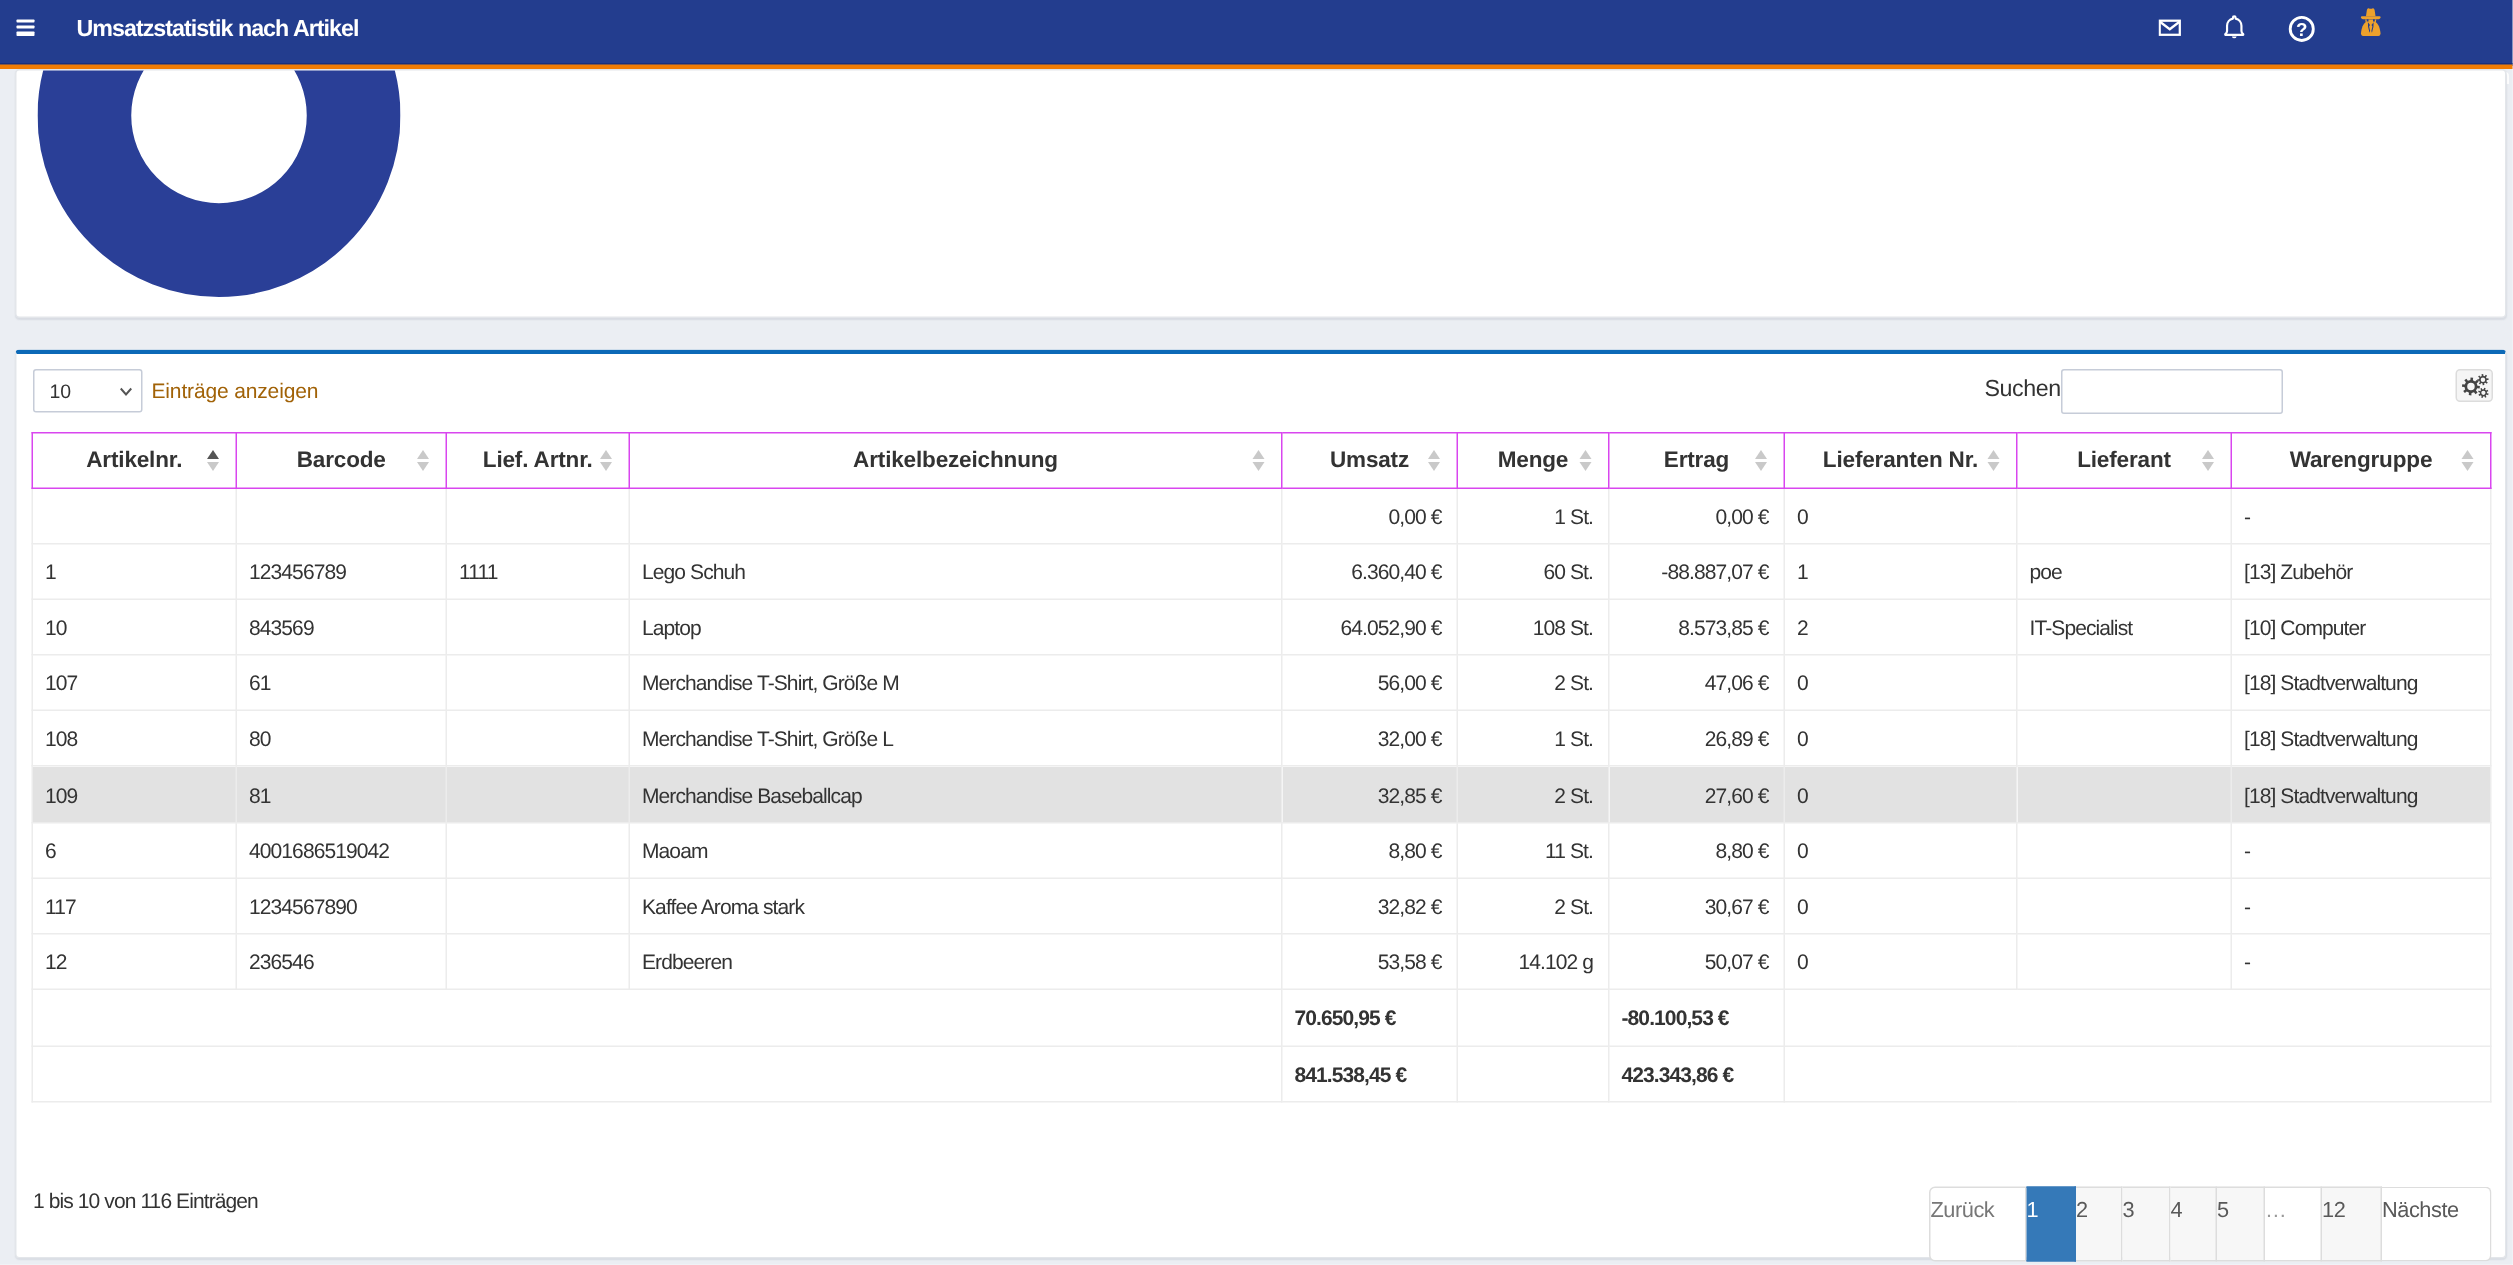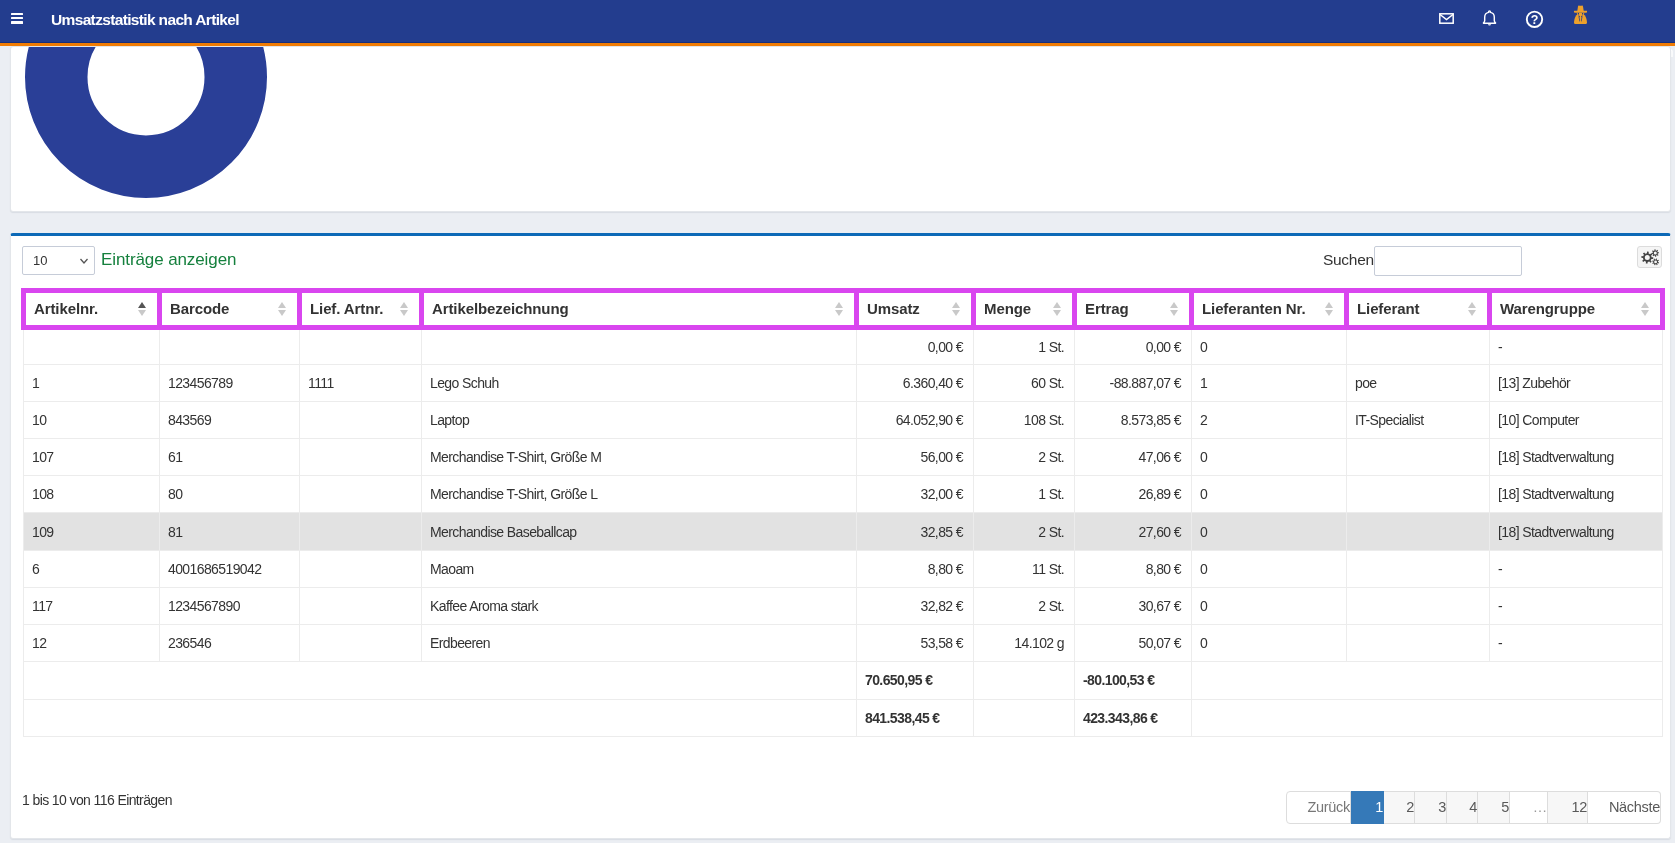--- a/index.html
+++ b/index.html
@@ -9,37 +9,37 @@
 .topbar-orange { position:absolute; top:43px; left:0; width:1675px; height:3px; background:#f07c04; }
 .burger { position:absolute; left:11px; top:12.5px; width:12px; }
 .burger div { height:2.7px; background:#fff; margin-bottom:1.5px; border-radius:0.5px; }
 .title { position:absolute; left:51px; top:0; height:42px; line-height:40px; color:#fff; font-size:15.5px; font-weight:bold; letter-spacing:-0.65px; }
 .tb-ico { position:absolute; top:0; height:42px; }
 .useradmin { position:absolute; left:1605px; top:0; height:42px; line-height:40px; color:#fff; font-size:15px; letter-spacing:-0.3px;margin-top:32px; }
 .chartpanel { position:absolute; top:46px; left:10px; width:1661px; height:166px; background:#fff; border:1px solid #e3e6ea; border-radius:3px; overflow:hidden; box-shadow:0 1px 1px rgba(60,70,90,0.10); }
 .tablepanel { position:absolute; top:233px; left:10px; width:1661px; height:606px; background:#fff; border:1px solid #e3e6ea; border-top:3px solid #0c69b7; border-radius:3px; box-shadow:0 1px 1px rgba(60,70,90,0.10);text-decoration:underline; }
 .lenselect { position:absolute; left:11px; top:10px; width:73px; height:29px; border:1px solid #c6ccd8; border-radius:2px; background:#fff; font-size:13px; color:#333; padding-left:10px; line-height:27px; }
 .lenselect .chev { position:absolute; right:6px; top:10px; width:8px; height:8px; }
-.lenlabel { position:absolute; left:90px; top:9px; font-size:17px; color:#15803d; letter-spacing:-0.1px; line-height:30px; }
+.lenlabel { position:absolute; left:90px; top:9px; font-size:14px; color:#a16207; letter-spacing:-0.1px; line-height:30px; }
 .suchlabel { position:absolute; left:1312px; top:9px; font-size:15.5px; color:#333; letter-spacing:-0.3px; line-height:30px; }
 .suchinput { position:absolute; left:1363px; top:10px; width:148px; height:30px; border:1px solid #c6ccd8; border-radius:2px; background:#fff; outline:none; }
 .gearbtn { position:absolute; left:1626px; top:10px; width:25px; height:22px; background:#f5f5f5; border:1px solid #dcdcdc; border-radius:3px; }
 table.dt { position:absolute; left:10px; top:52px; width:1639px; border-collapse:collapse; table-layout:fixed; font-size:14px; color:#333; letter-spacing:-0.6px; }
-table.dt th { font-weight:bold; text-align:left; padding:0 8px; height:36.5px; border:5px solid #d946ef; position:relative; font-size:15px; letter-spacing:-0.1px; }
+table.dt th { font-weight:bold; text-align:center; padding:0 8px; height:36.5px; border:1px solid #d946ef; position:relative; font-size:15px; letter-spacing:-0.1px; }
 table.dt td { padding:0 8px; height:37.2px; border:1px solid #ececec; overflow:hidden; white-space:nowrap; }
 table.dt td.num { text-align:right; padding-right:10px; }
 table.dt tr.hl td { background:#e2e2e2;margin-left:36px; }
 table.dt tfoot td { font-weight:bold; height:37.5px; }
 .sort { position:absolute; right:10px; top:50%; margin-top:-7px; width:9px; height:14px; }
 .sort .up { position:absolute; left:0; top:0; width:0; height:0; border-left:4.5px solid transparent; border-right:4.5px solid transparent; border-bottom:6px solid #c9c9c9; }
 .sort .dn { position:absolute; left:0; bottom:0; width:0; height:0; border-left:4.5px solid transparent; border-right:4.5px solid transparent; border-top:6px solid #c9c9c9; }
 .sort.asc .up { border-bottom-color:#555; }
 .info { position:absolute; left:11px; top:556px; font-size:14px; color:#333; letter-spacing:-0.6px; }
 .pager { position:absolute; right:9px; top:555px; height:33px; }
-.pager a { display:block; float:left; height:33px; line-height:31px; text-align:right; background:#fff; border:1px solid #ddd; border-left:none; font-size:14.5px; color:#777; letter-spacing:-0.3px; }
+.pager a { display:block; float:left; height:50px; line-height:31px; text-align:left; background:#fff; border:1px solid #ddd; border-left:none; font-size:14.5px; color:#777; letter-spacing:-0.3px; }
 .pager a.first { border-radius:4px 0 0 4px; border-left:1px solid #ddd; }
 .pager a.last { border-radius:0 4px 4px 0; color:#595959; }
 .pager a.pg { background:#f7f7f7; color:#595959; }
 .pager a.act { background:#3579b8; color:#fff; border-color:#3579b8; }
 </style>
 </head>
 <body>
 <div class="topbar">
   <div class="burger">
       <div></div>

